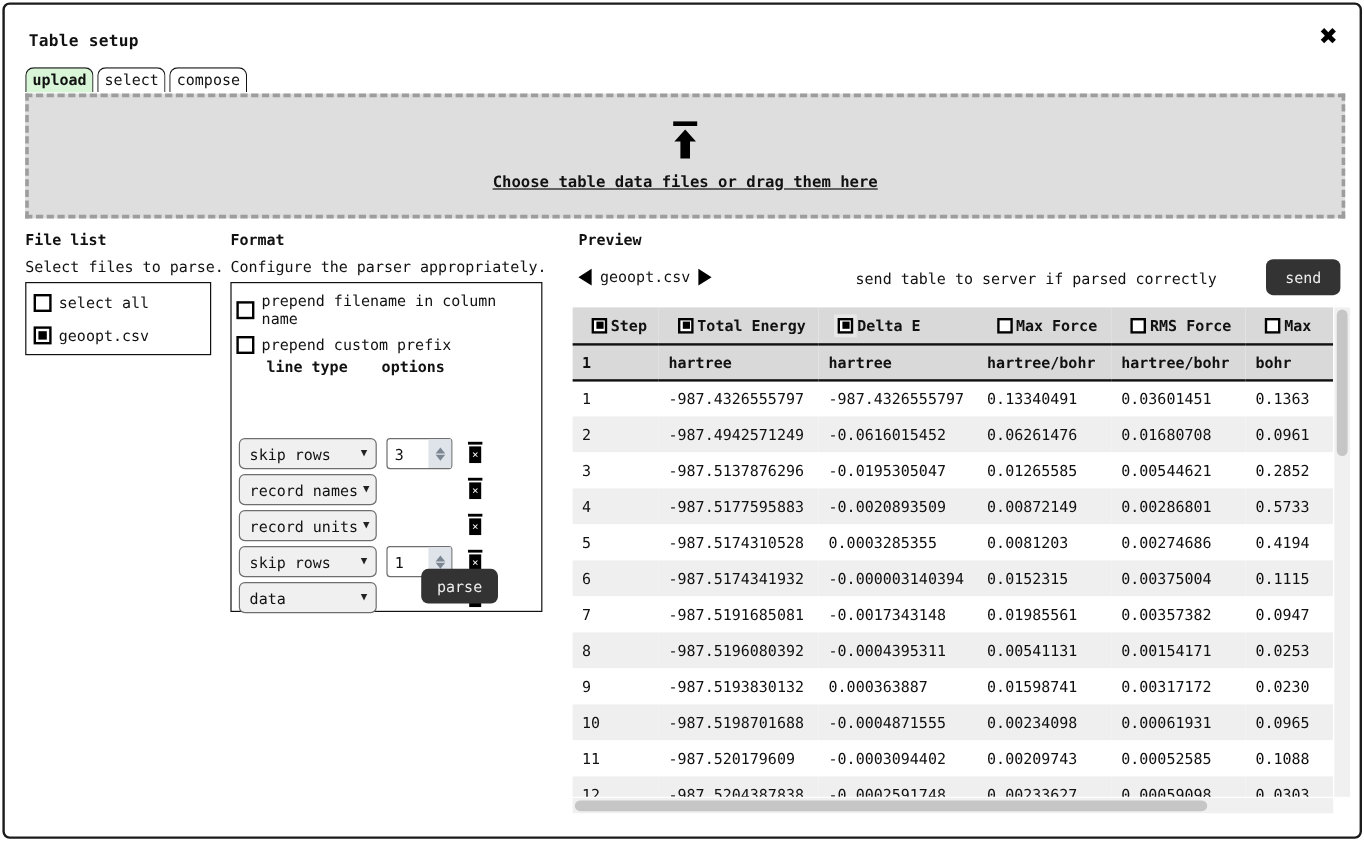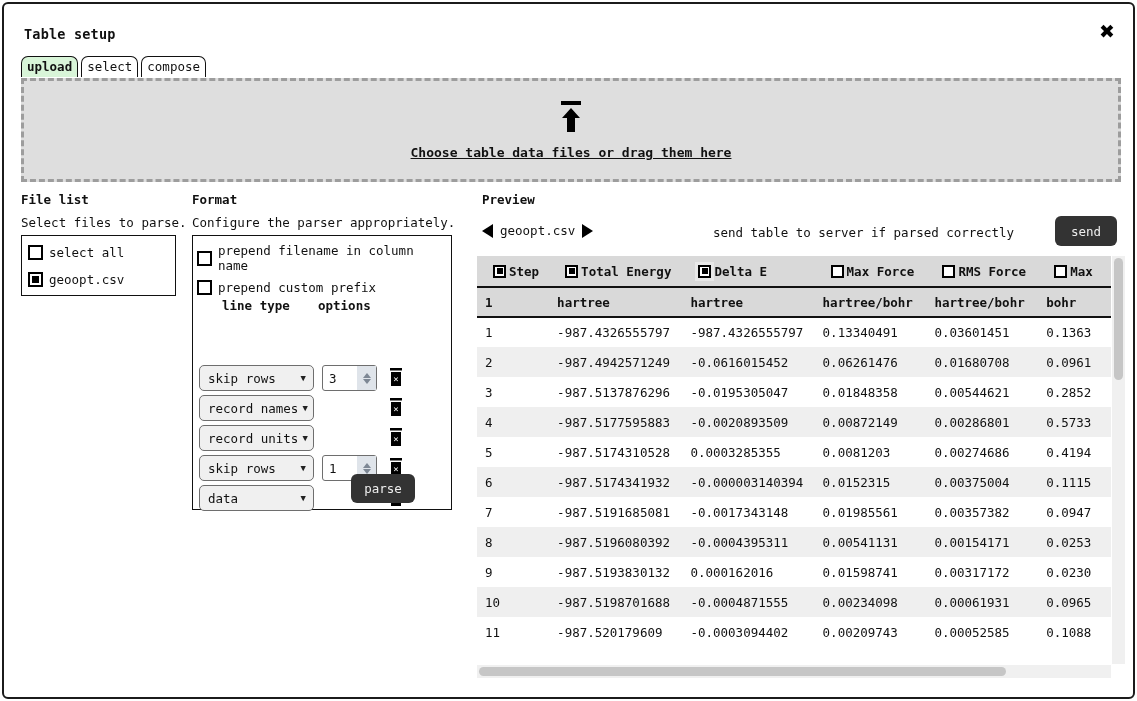--- a/index.html
+++ b/index.html
@@ -510,21 +510,21 @@
               <td class="c1">-987.4942571249</td>
               <td class="c2">-0.0616015452</td>
               <td class="c3">0.06261476</td>
               <td class="c4">0.01680708</td>
               <td class="c5">0.0961</td>
             </tr>
           <tr class="data">
               <td class="c0">3</td>
               <td class="c1">-987.5137876296</td>
               <td class="c2">-0.0195305047</td>
-              <td class="c3">0.01848358</td>
+              <td class="c3">0.01265585</td>
               <td class="c4">0.00544621</td>
               <td class="c5">0.2852</td>
             </tr>
           <tr class="data">
               <td class="c0">4</td>
               <td class="c1">-987.5177595883</td>
               <td class="c2">-0.0020893509</td>
               <td class="c3">0.00872149</td>
               <td class="c4">0.00286801</td>
               <td class="c5">0.5733</td>
@@ -557,41 +557,49 @@
               <td class="c0">8</td>
               <td class="c1">-987.5196080392</td>
               <td class="c2">-0.0004395311</td>
               <td class="c3">0.00541131</td>
               <td class="c4">0.00154171</td>
               <td class="c5">0.0253</td>
             </tr>
           <tr class="data">
               <td class="c0">9</td>
               <td class="c1">-987.5193830132</td>
-              <td class="c2">0.000162016</td>
+              <td class="c2">0.000363887</td>
               <td class="c3">0.01598741</td>
               <td class="c4">0.00317172</td>
               <td class="c5">0.0230</td>
             </tr>
           <tr class="data">
               <td class="c0">10</td>
               <td class="c1">-987.5198701688</td>
               <td class="c2">-0.0004871555</td>
               <td class="c3">0.00234098</td>
               <td class="c4">0.00061931</td>
               <td class="c5">0.0965</td>
             </tr>
           <tr class="data">
               <td class="c0">11</td>
               <td class="c1">-987.520179609</td>
               <td class="c2">-0.0003094402</td>
               <td class="c3">0.00209743</td>
               <td class="c4">0.00052585</td>
               <td class="c5">0.1088</td>
             </tr>
+          <tr class="data">
+              <td class="c0">12</td>
+              <td class="c1">-987.5204387838</td>
+              <td class="c2">-0.0002591748</td>
+              <td class="c3">0.00233627</td>
+              <td class="c4">0.00059098</td>
+              <td class="c5">0.0303</td>
+            </tr>
 
         </tbody>
       </table>
     </div>
     <div class="vscroll">
         <div class="thumb"></div>
       </div>
     <div class="hscroll">
         <div class="thumb"></div>
       </div>

